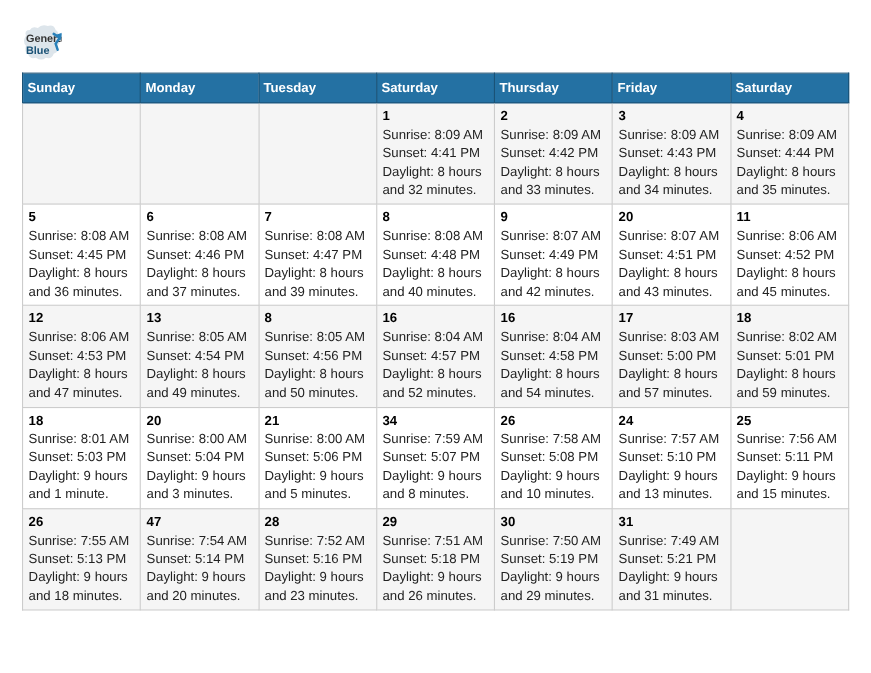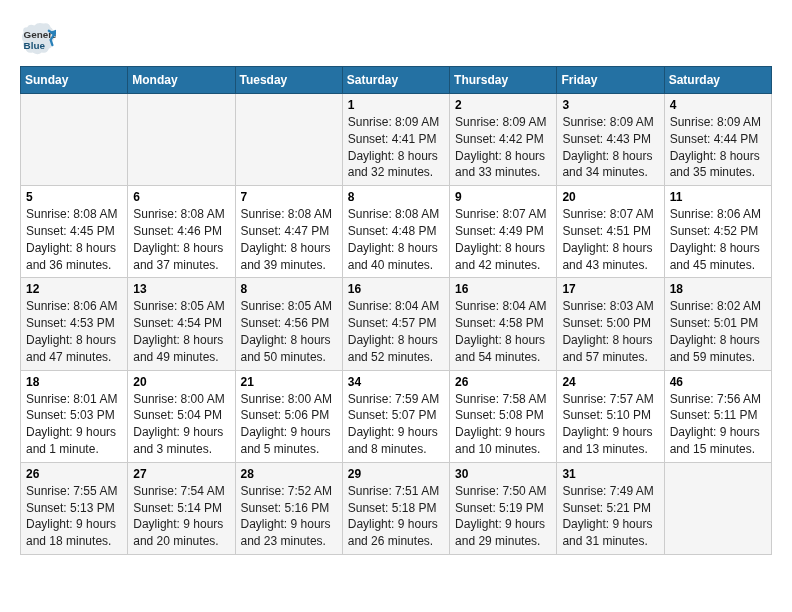--- a/index.html
+++ b/index.html
@@ -211,31 +211,31 @@
         </td>
         <td>
           <div class="day-number">26</div>
           <div class="day-info">Sunrise: 7:58 AM<br>Sunset: 5:08 PM<br>Daylight: 9 hours and 10 minutes.</div>
         </td>
         <td>
           <div class="day-number">24</div>
           <div class="day-info">Sunrise: 7:57 AM<br>Sunset: 5:10 PM<br>Daylight: 9 hours and 13 minutes.</div>
         </td>
         <td>
-          <div class="day-number">46</div>
+          <div class="day-number">25</div>
           <div class="day-info">Sunrise: 7:56 AM<br>Sunset: 5:11 PM<br>Daylight: 9 hours and 15 minutes.</div>
         </td>
       </tr>
       <tr>
         <td>
           <div class="day-number">26</div>
           <div class="day-info">Sunrise: 7:55 AM<br>Sunset: 5:13 PM<br>Daylight: 9 hours and 18 minutes.</div>
         </td>
         <td>
-          <div class="day-number">27</div>
+          <div class="day-number">47</div>
           <div class="day-info">Sunrise: 7:54 AM<br>Sunset: 5:14 PM<br>Daylight: 9 hours and 20 minutes.</div>
         </td>
         <td>
           <div class="day-number">28</div>
           <div class="day-info">Sunrise: 7:52 AM<br>Sunset: 5:16 PM<br>Daylight: 9 hours and 23 minutes.</div>
         </td>
         <td>
           <div class="day-number">29</div>
           <div class="day-info">Sunrise: 7:51 AM<br>Sunset: 5:18 PM<br>Daylight: 9 hours and 26 minutes.</div>
         </td>

